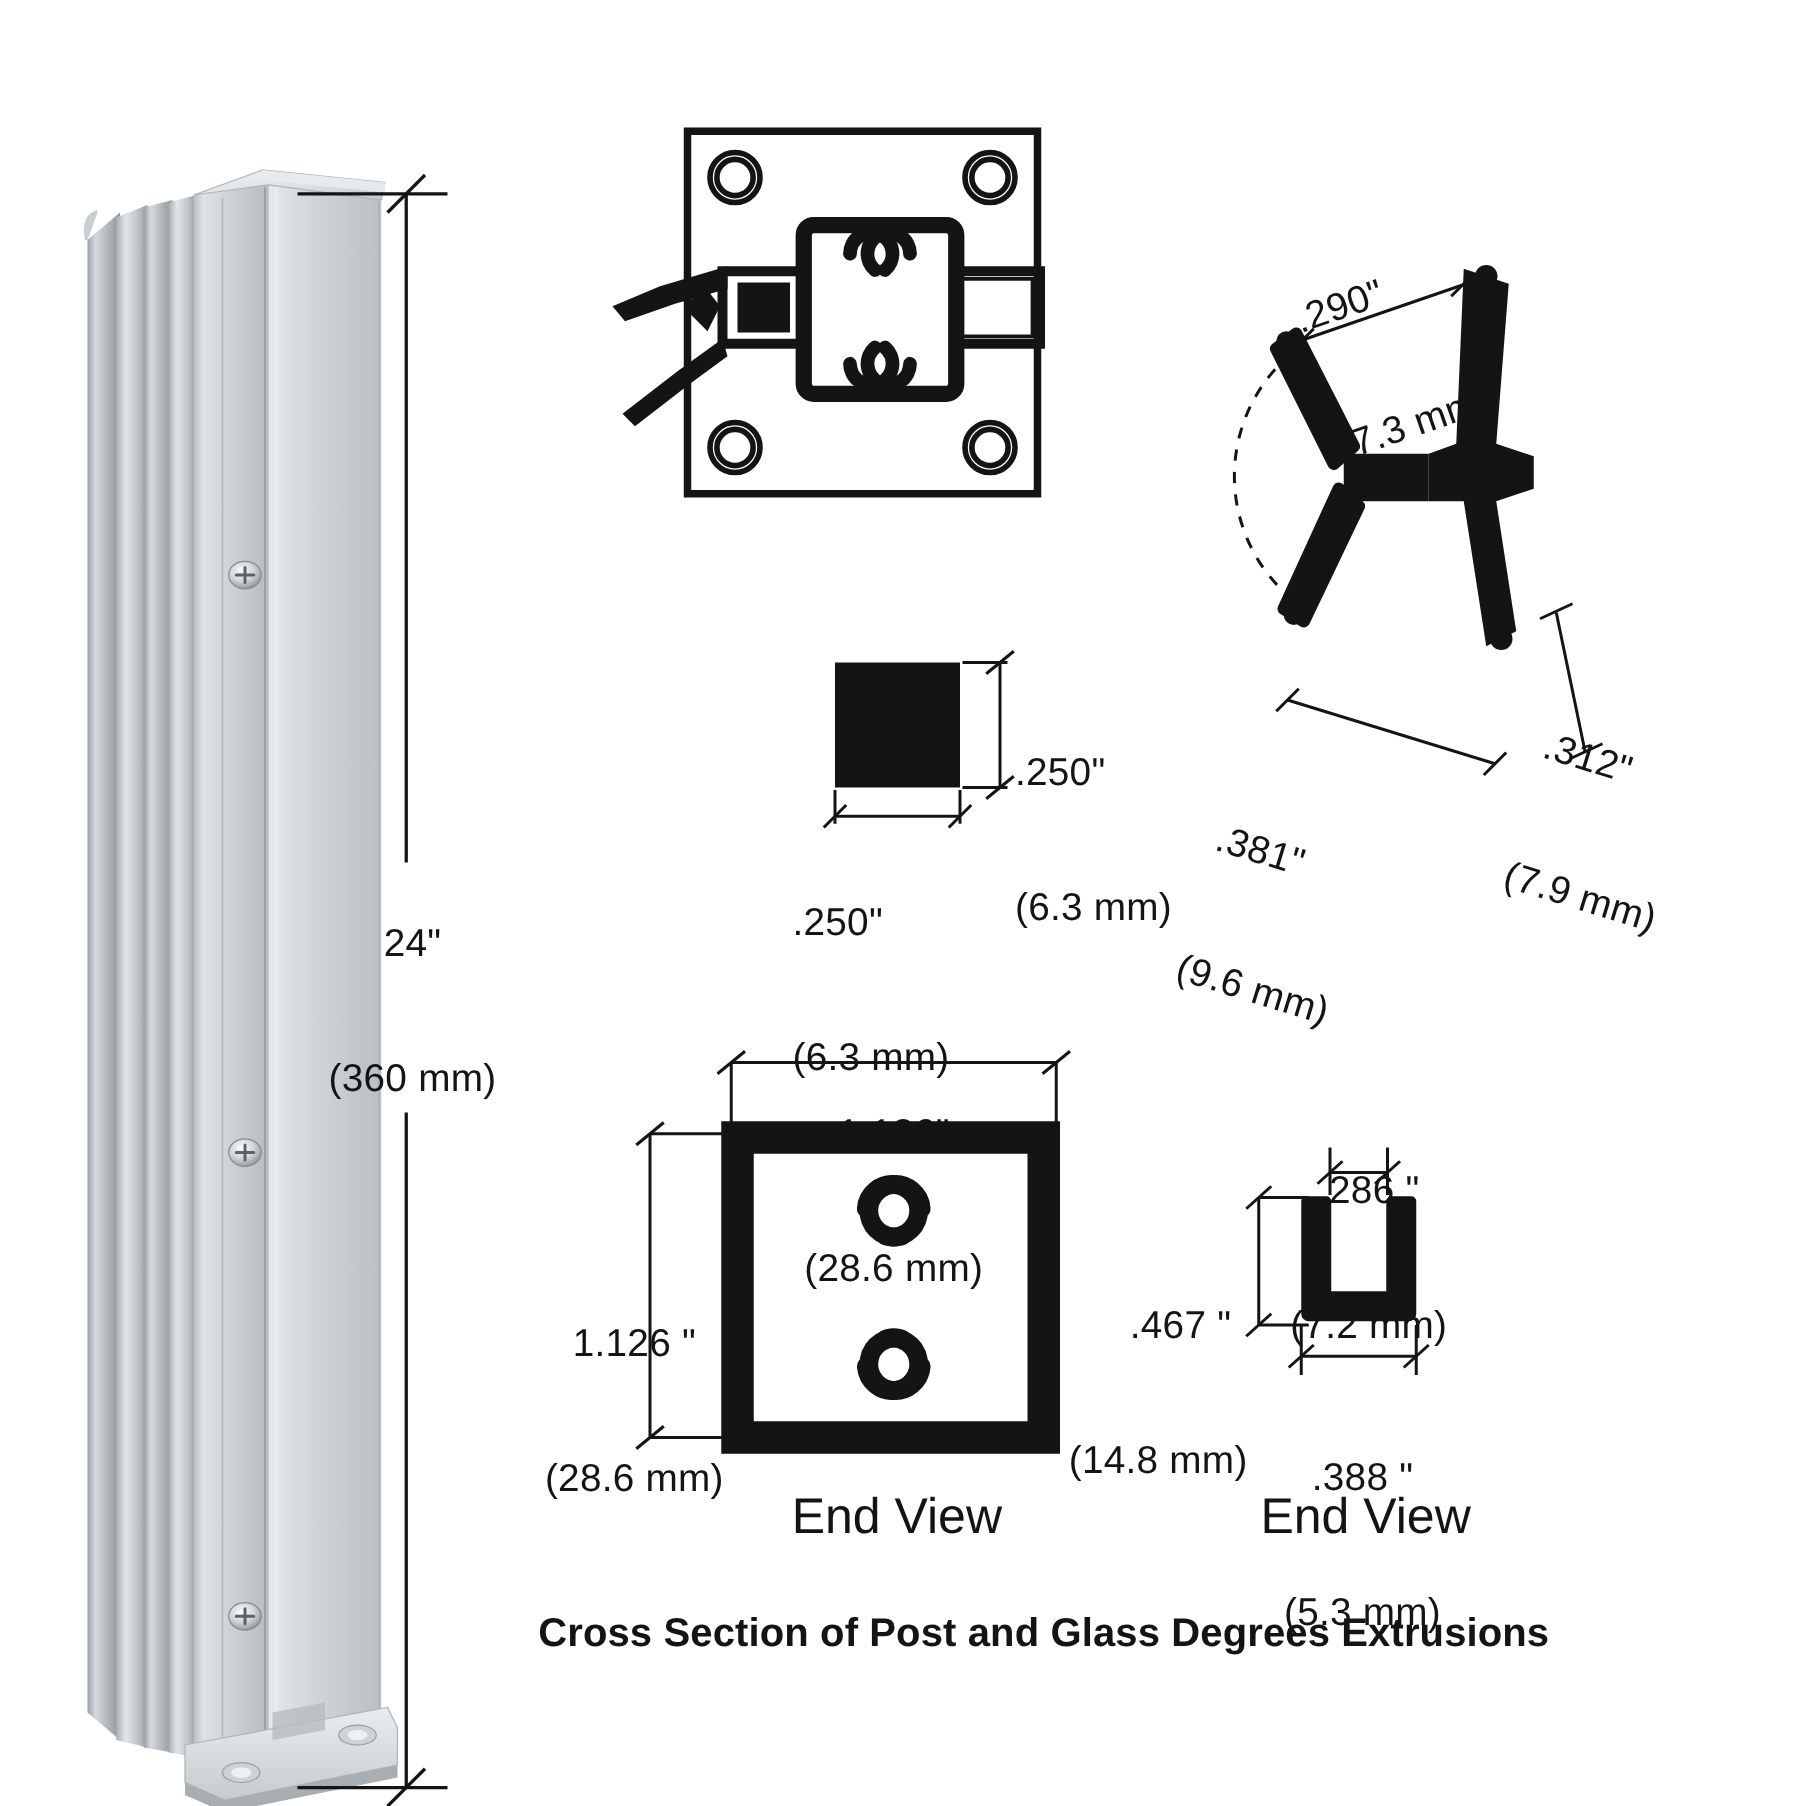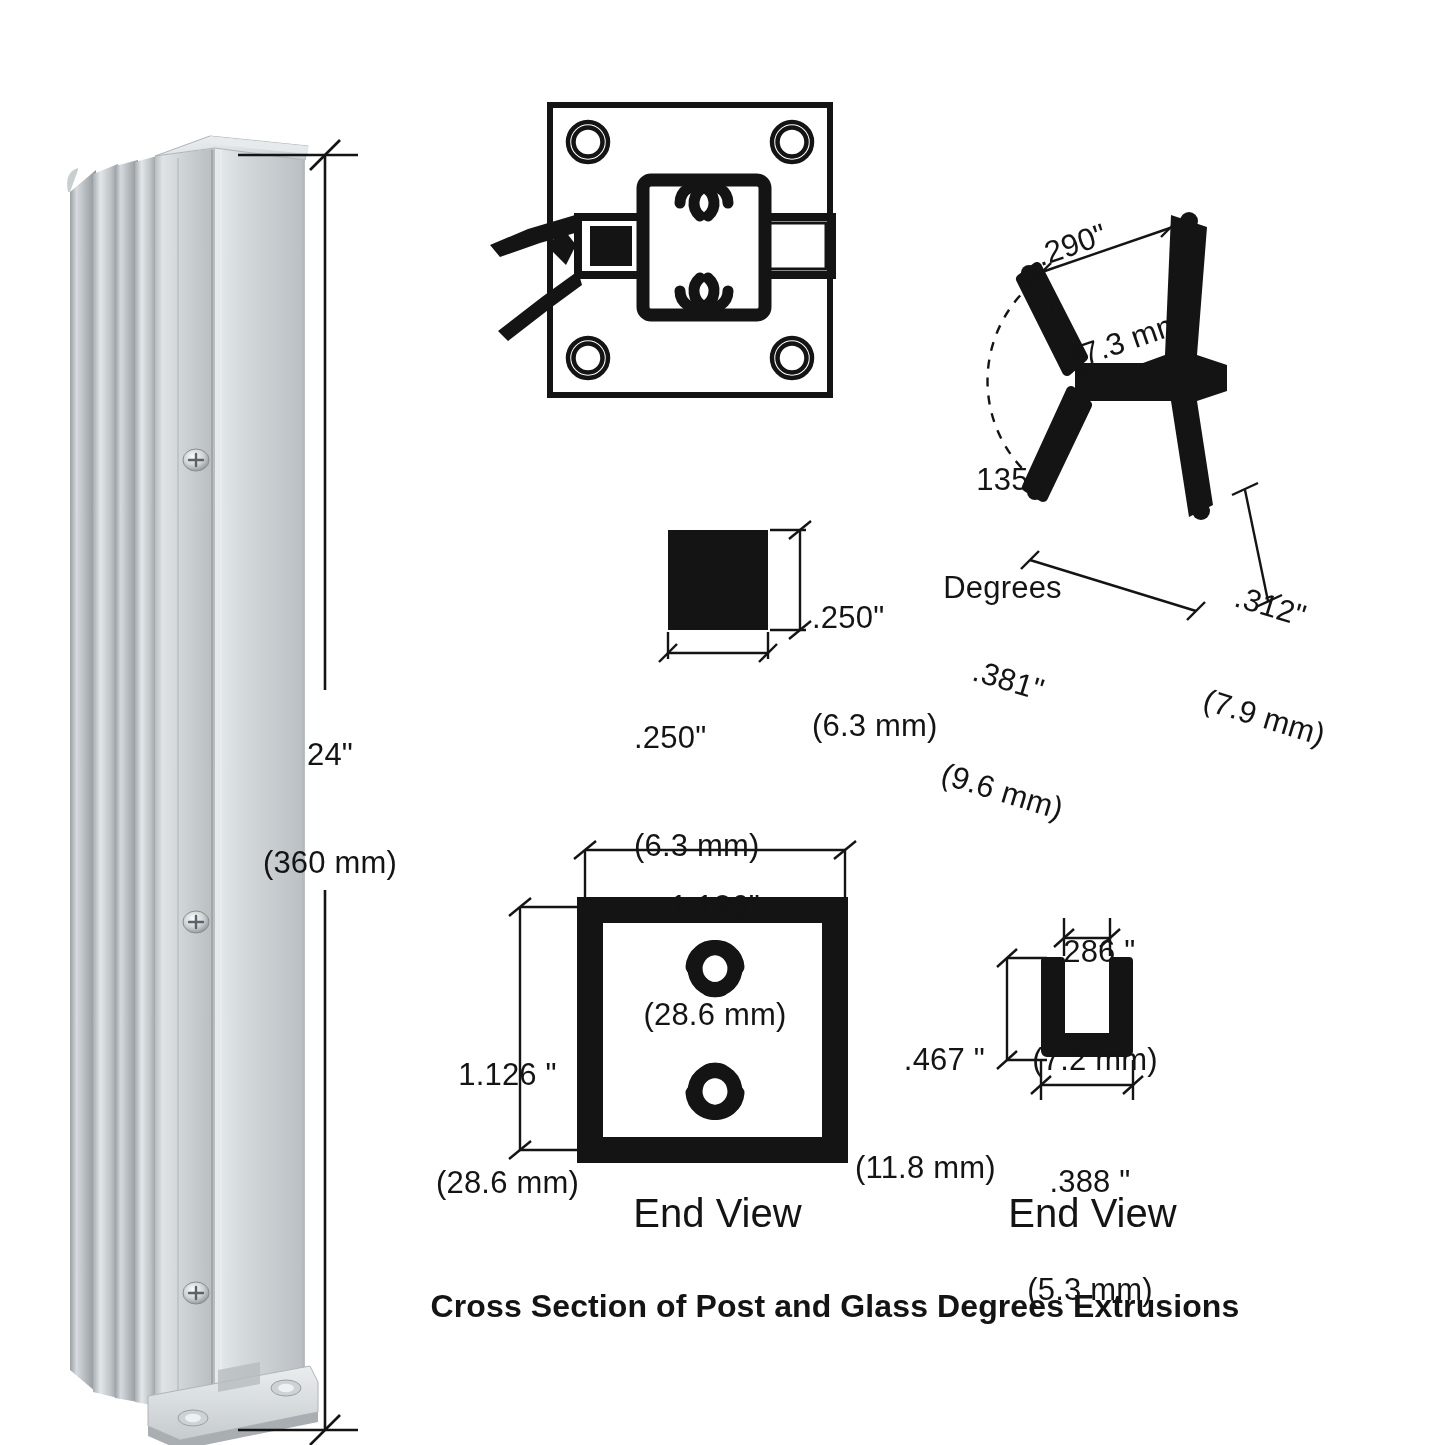--- a/index.html
+++ b/index.html
@@ -187,24 +187,20 @@
       <line x1="12" y1="57" x2="140" y2="13"></line>
       <line x1="3" y1="66" x2="21" y2="48"></line>
       <line x1="131" y1="22" x2="149" y2="4"></line>
     </g>
   </svg>
   <div class="txt dim" style="left:1008px;top:172px;transform:rotate(-19deg);transform-origin:left top;">
     <div>.290"</div>
     <div>(7.3 mm)</div>
   </div>
 
-  <div class="txt dim ctr" style="left:915px;top:390px;width:175px;">
-    <div>135</div>
-    <div>Degrees</div>
-  </div>
 
   <svg class="abs" style="left:1018px;top:545px;" width="200" height="80" viewBox="0 0 200 80">
     <g stroke="#141414" stroke-width="2.4" fill="none">
       <line x1="12" y1="15" x2="178" y2="66"></line>
       <line x1="3" y1="24" x2="21" y2="6"></line>
       <line x1="169" y1="75" x2="187" y2="57"></line>
     </g>
   </svg>
   <div class="txt dim" style="left:1000px;top:584px;transform:rotate(17deg);transform-origin:left top;">
     <div>.381"</div>
@@ -313,21 +309,21 @@
     <g stroke="#141414" stroke-width="2.4" fill="none">
       <line x1="22" y1="18" x2="22" y2="120"></line>
       <line x1="12" y1="27" x2="32" y2="9"></line>
       <line x1="12" y1="129" x2="32" y2="111"></line>
       <line x1="22" y1="18" x2="62" y2="18"></line>
       <line x1="22" y1="120" x2="62" y2="120"></line>
     </g>
   </svg>
   <div class="txt dim" style="left:855px;top:970px;text-align:right;width:130px;">
     <div>.467 "</div>
-    <div>(11.8 mm)</div>
+    <div>(14.8 mm)</div>
   </div>
 
   <svg class="abs" style="left:1025px;top:1050px;" width="130" height="70" viewBox="0 0 130 70">
     <g stroke="#141414" stroke-width="2.4" fill="none">
       <line x1="16" y1="35" x2="108" y2="35"></line>
       <line x1="6" y1="44" x2="26" y2="26"></line>
       <line x1="98" y1="44" x2="118" y2="26"></line>
       <line x1="16" y1="10" x2="16" y2="50"></line>
       <line x1="108" y1="10" x2="108" y2="50"></line>
     </g>

